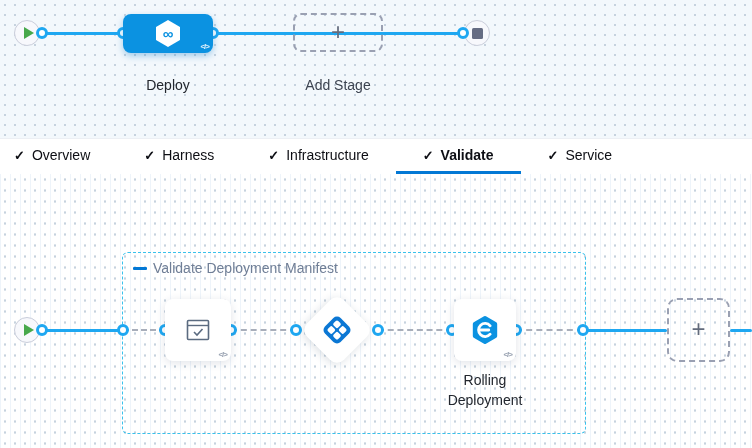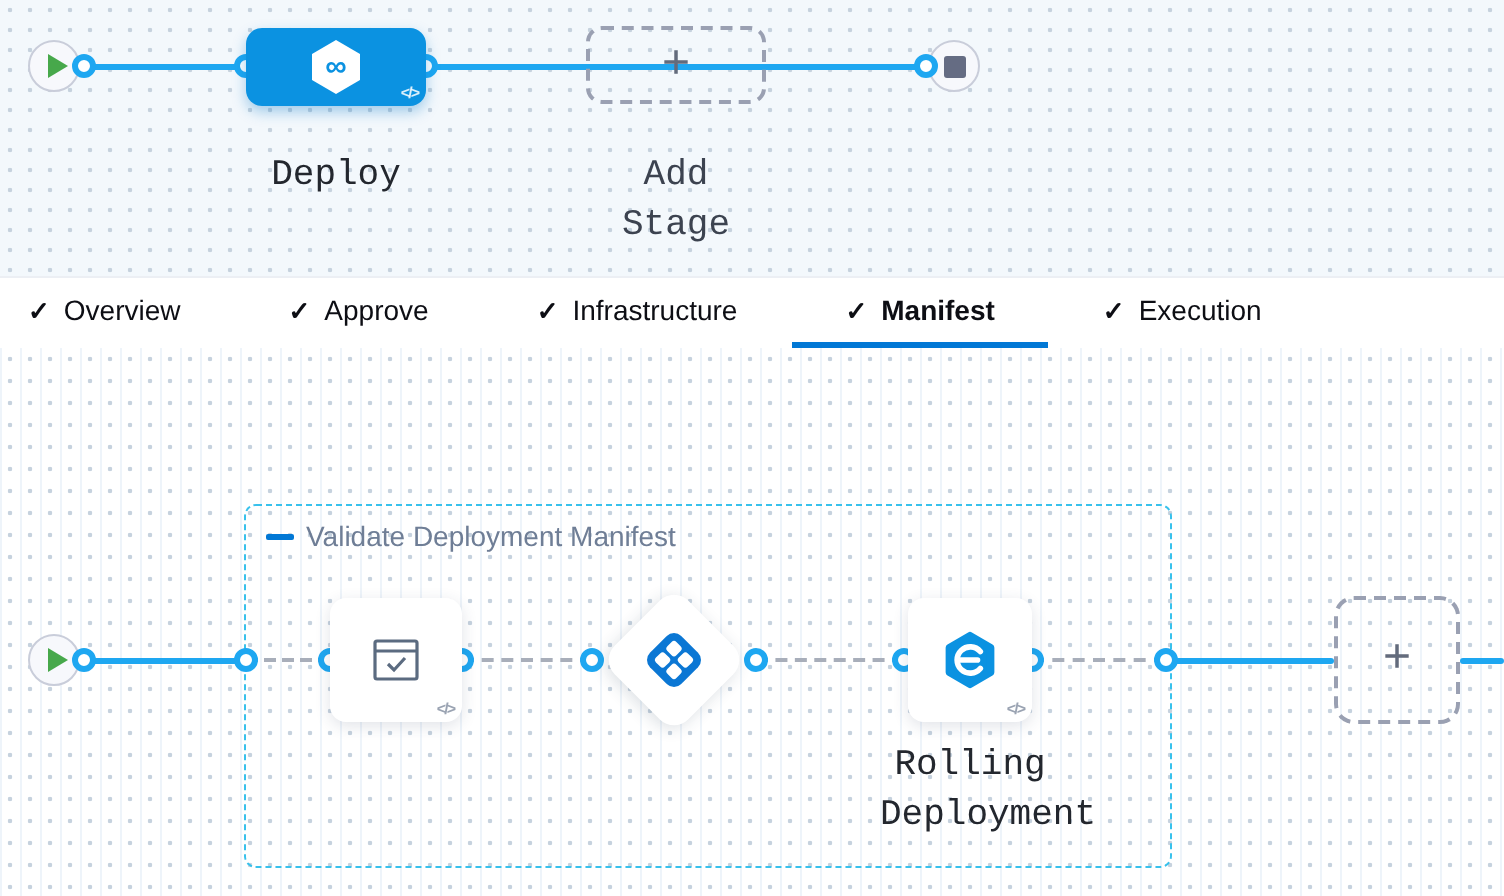--- a/index.html
+++ b/index.html
@@ -53,21 +53,21 @@
   }
   .code-chip.gray{ color:#9aa3b2; }
 
   .dashed-add{
     position:absolute; border:2px dashed #9aa0b2; border-radius:8px; background:transparent;
     display:flex; align-items:center; justify-content:center; z-index:6; cursor:pointer;
   }
   .plus-glyph{ font-size:24px; font-weight:300; color:#636b7c; line-height:1; margin-top:-2px; }
 
   .node-label{
-    position:absolute; text-align:center; font-size:18px; color:#23272e; line-height:1.4; z-index:6;font-family:Liberation Mono, monospace;
+    position:absolute; text-align:center; font-size:14px; color:#23272e; line-height:1.4; z-index:6;
   }
   .node-label.add{ color:#3c4350; }
 
   
   .tab-bar{
     position:absolute; left:0; top:139px; width:752px; height:35px; background:#fff;
     display:flex; align-items:stretch; z-index:8;
   }
   .tab{
     display:flex; align-items:center; gap:7px; padding:0 27px;
@@ -143,33 +143,33 @@
     </div>
   </div>
 
   <div class="tab-bar">
     <div class="tab">
       <span class="check">✓</span>
       <span>Overview</span>
     </div>
     <div class="tab">
       <span class="check">✓</span>
-      <span>Approve</span>
+      <span>Harness</span>
     </div>
     <div class="tab">
       <span class="check">✓</span>
       <span>Infrastructure</span>
     </div>
     <div class="tab active">
       <span class="check">✓</span>
-      <span>Manifest</span>
-    </div>
-    <div class="tab">
-      <span class="check">✓</span>
-      <span>Execution</span>
+      <span>Validate</span>
+    </div>
+    <div class="tab">
+      <span class="check">✓</span>
+      <span>Service</span>
     </div>
   </div>
 
   <div class="exec-canvas">
 
     <div class="group-box"></div>
     <div class="group-header">
       <div class="group-dash"></div>
       <span class="group-title">Validate Deployment Manifest</span>
     </div>

